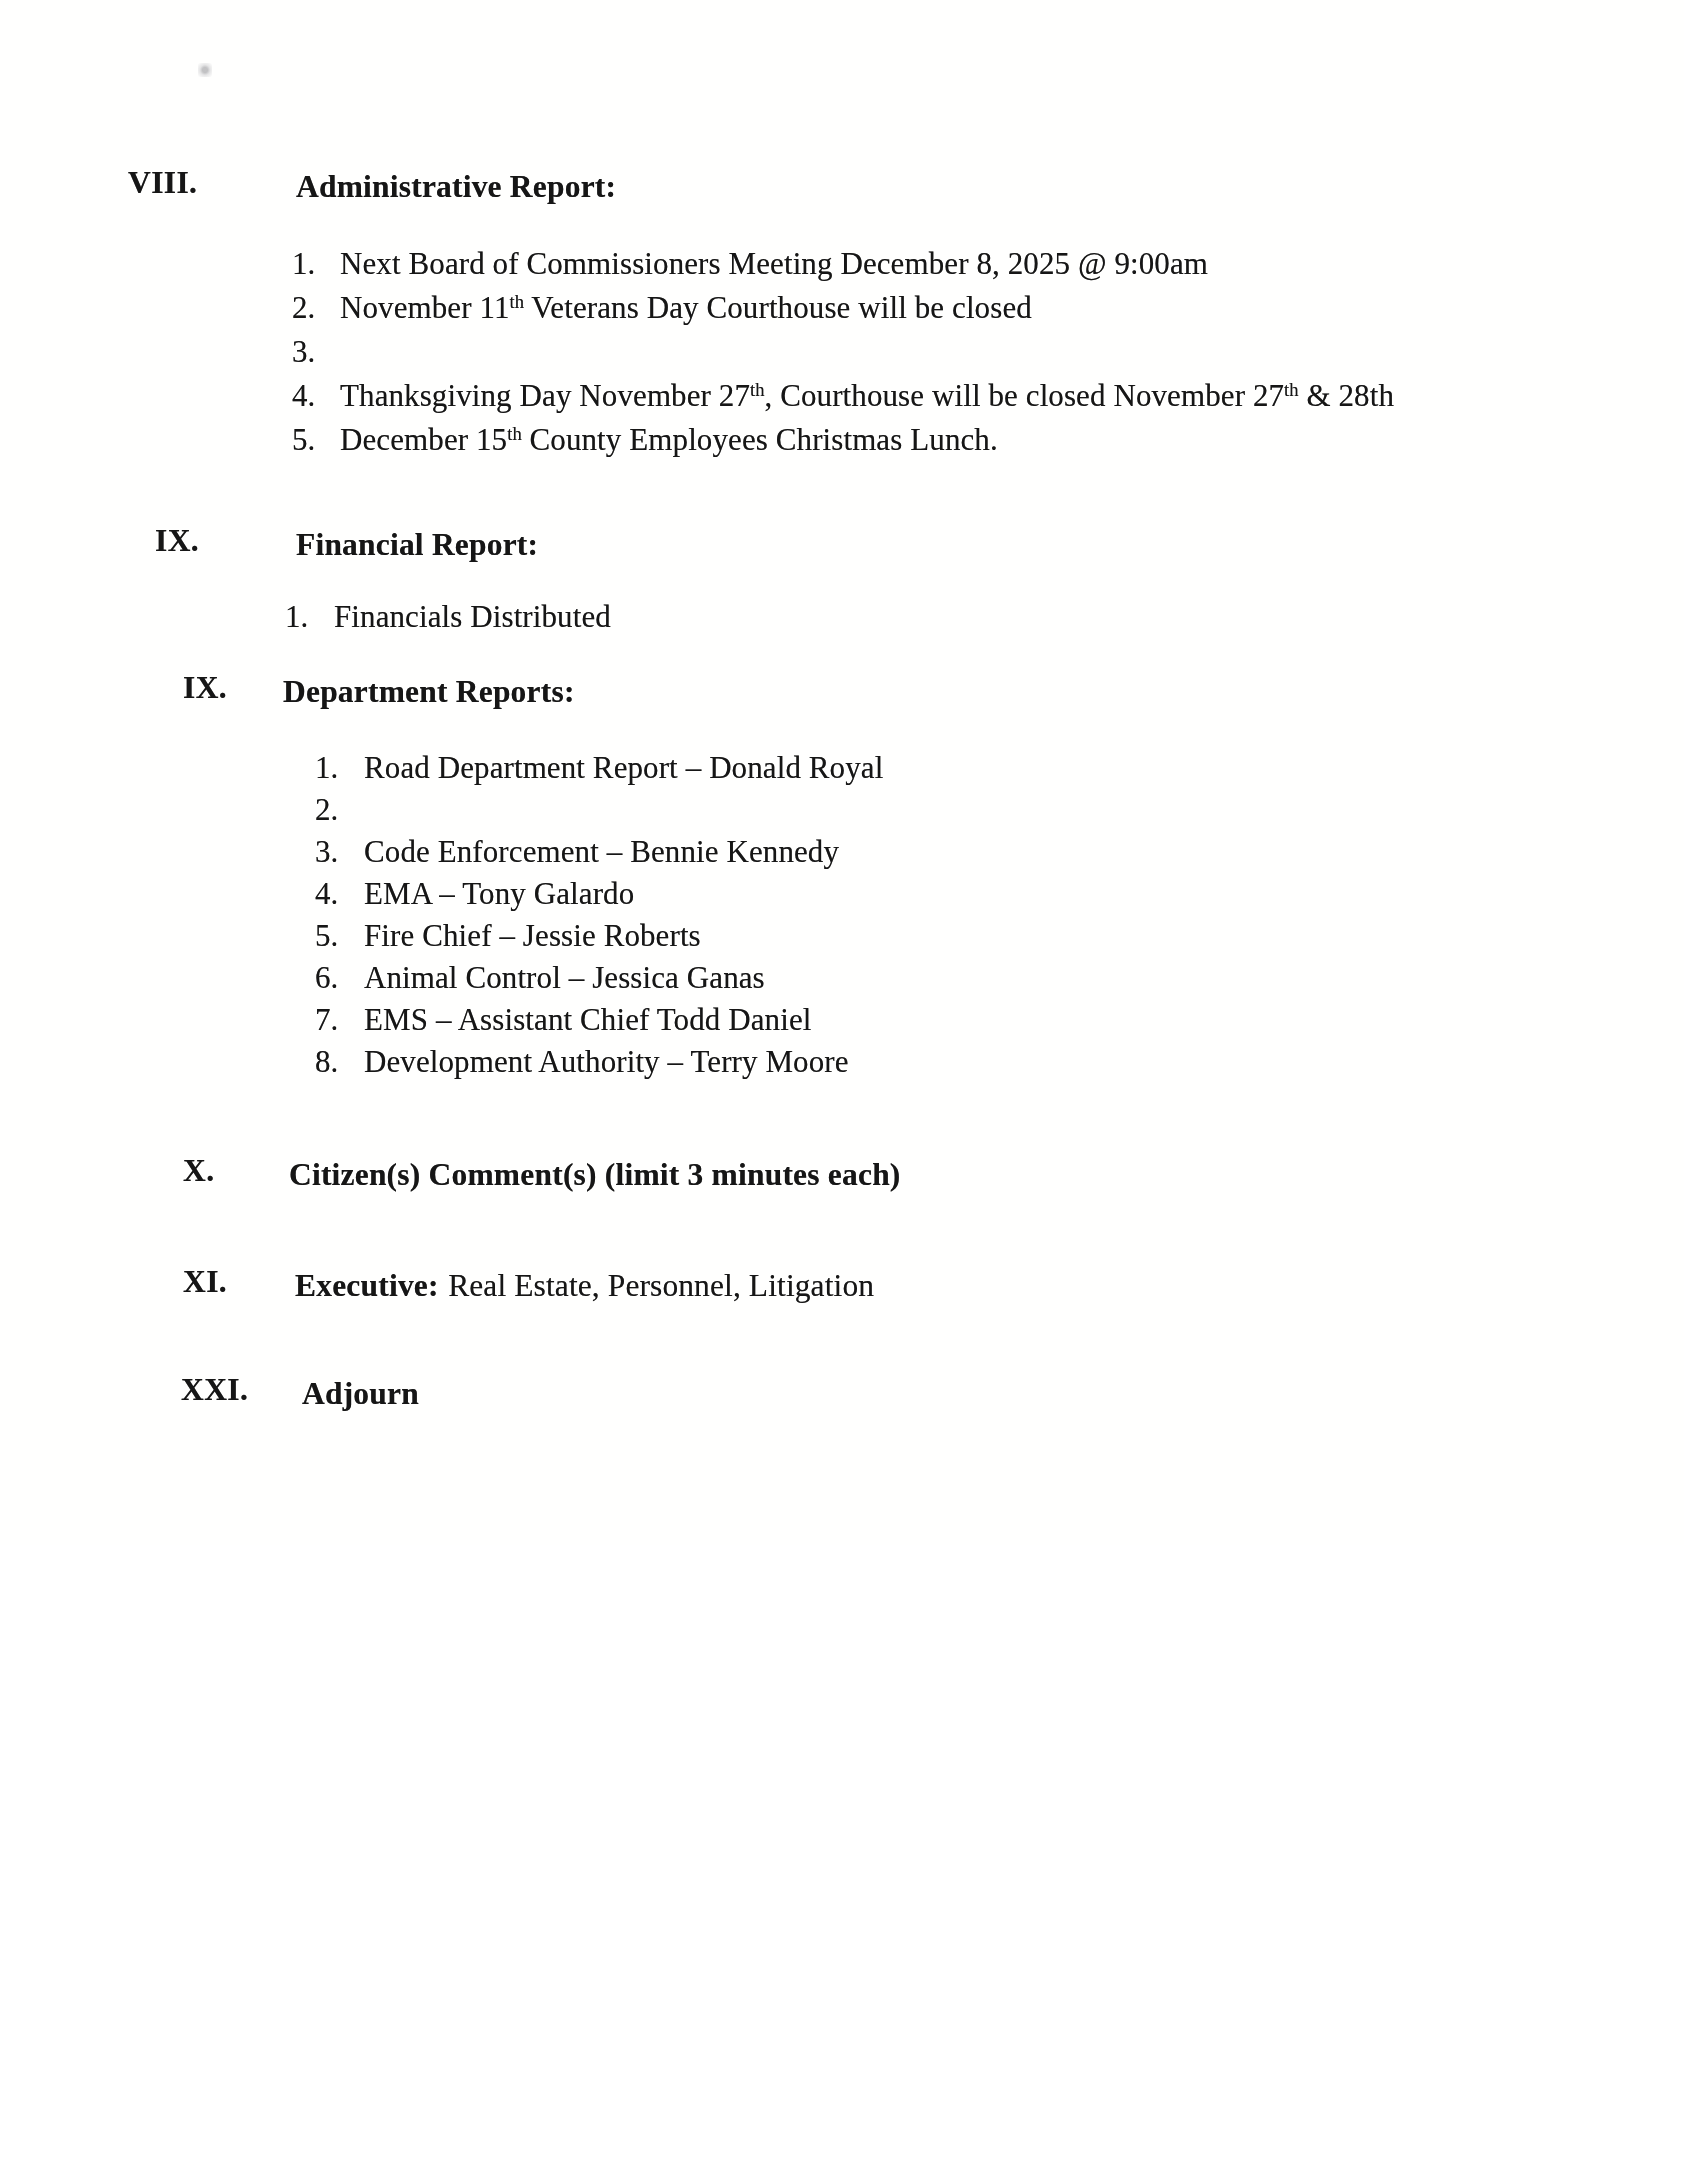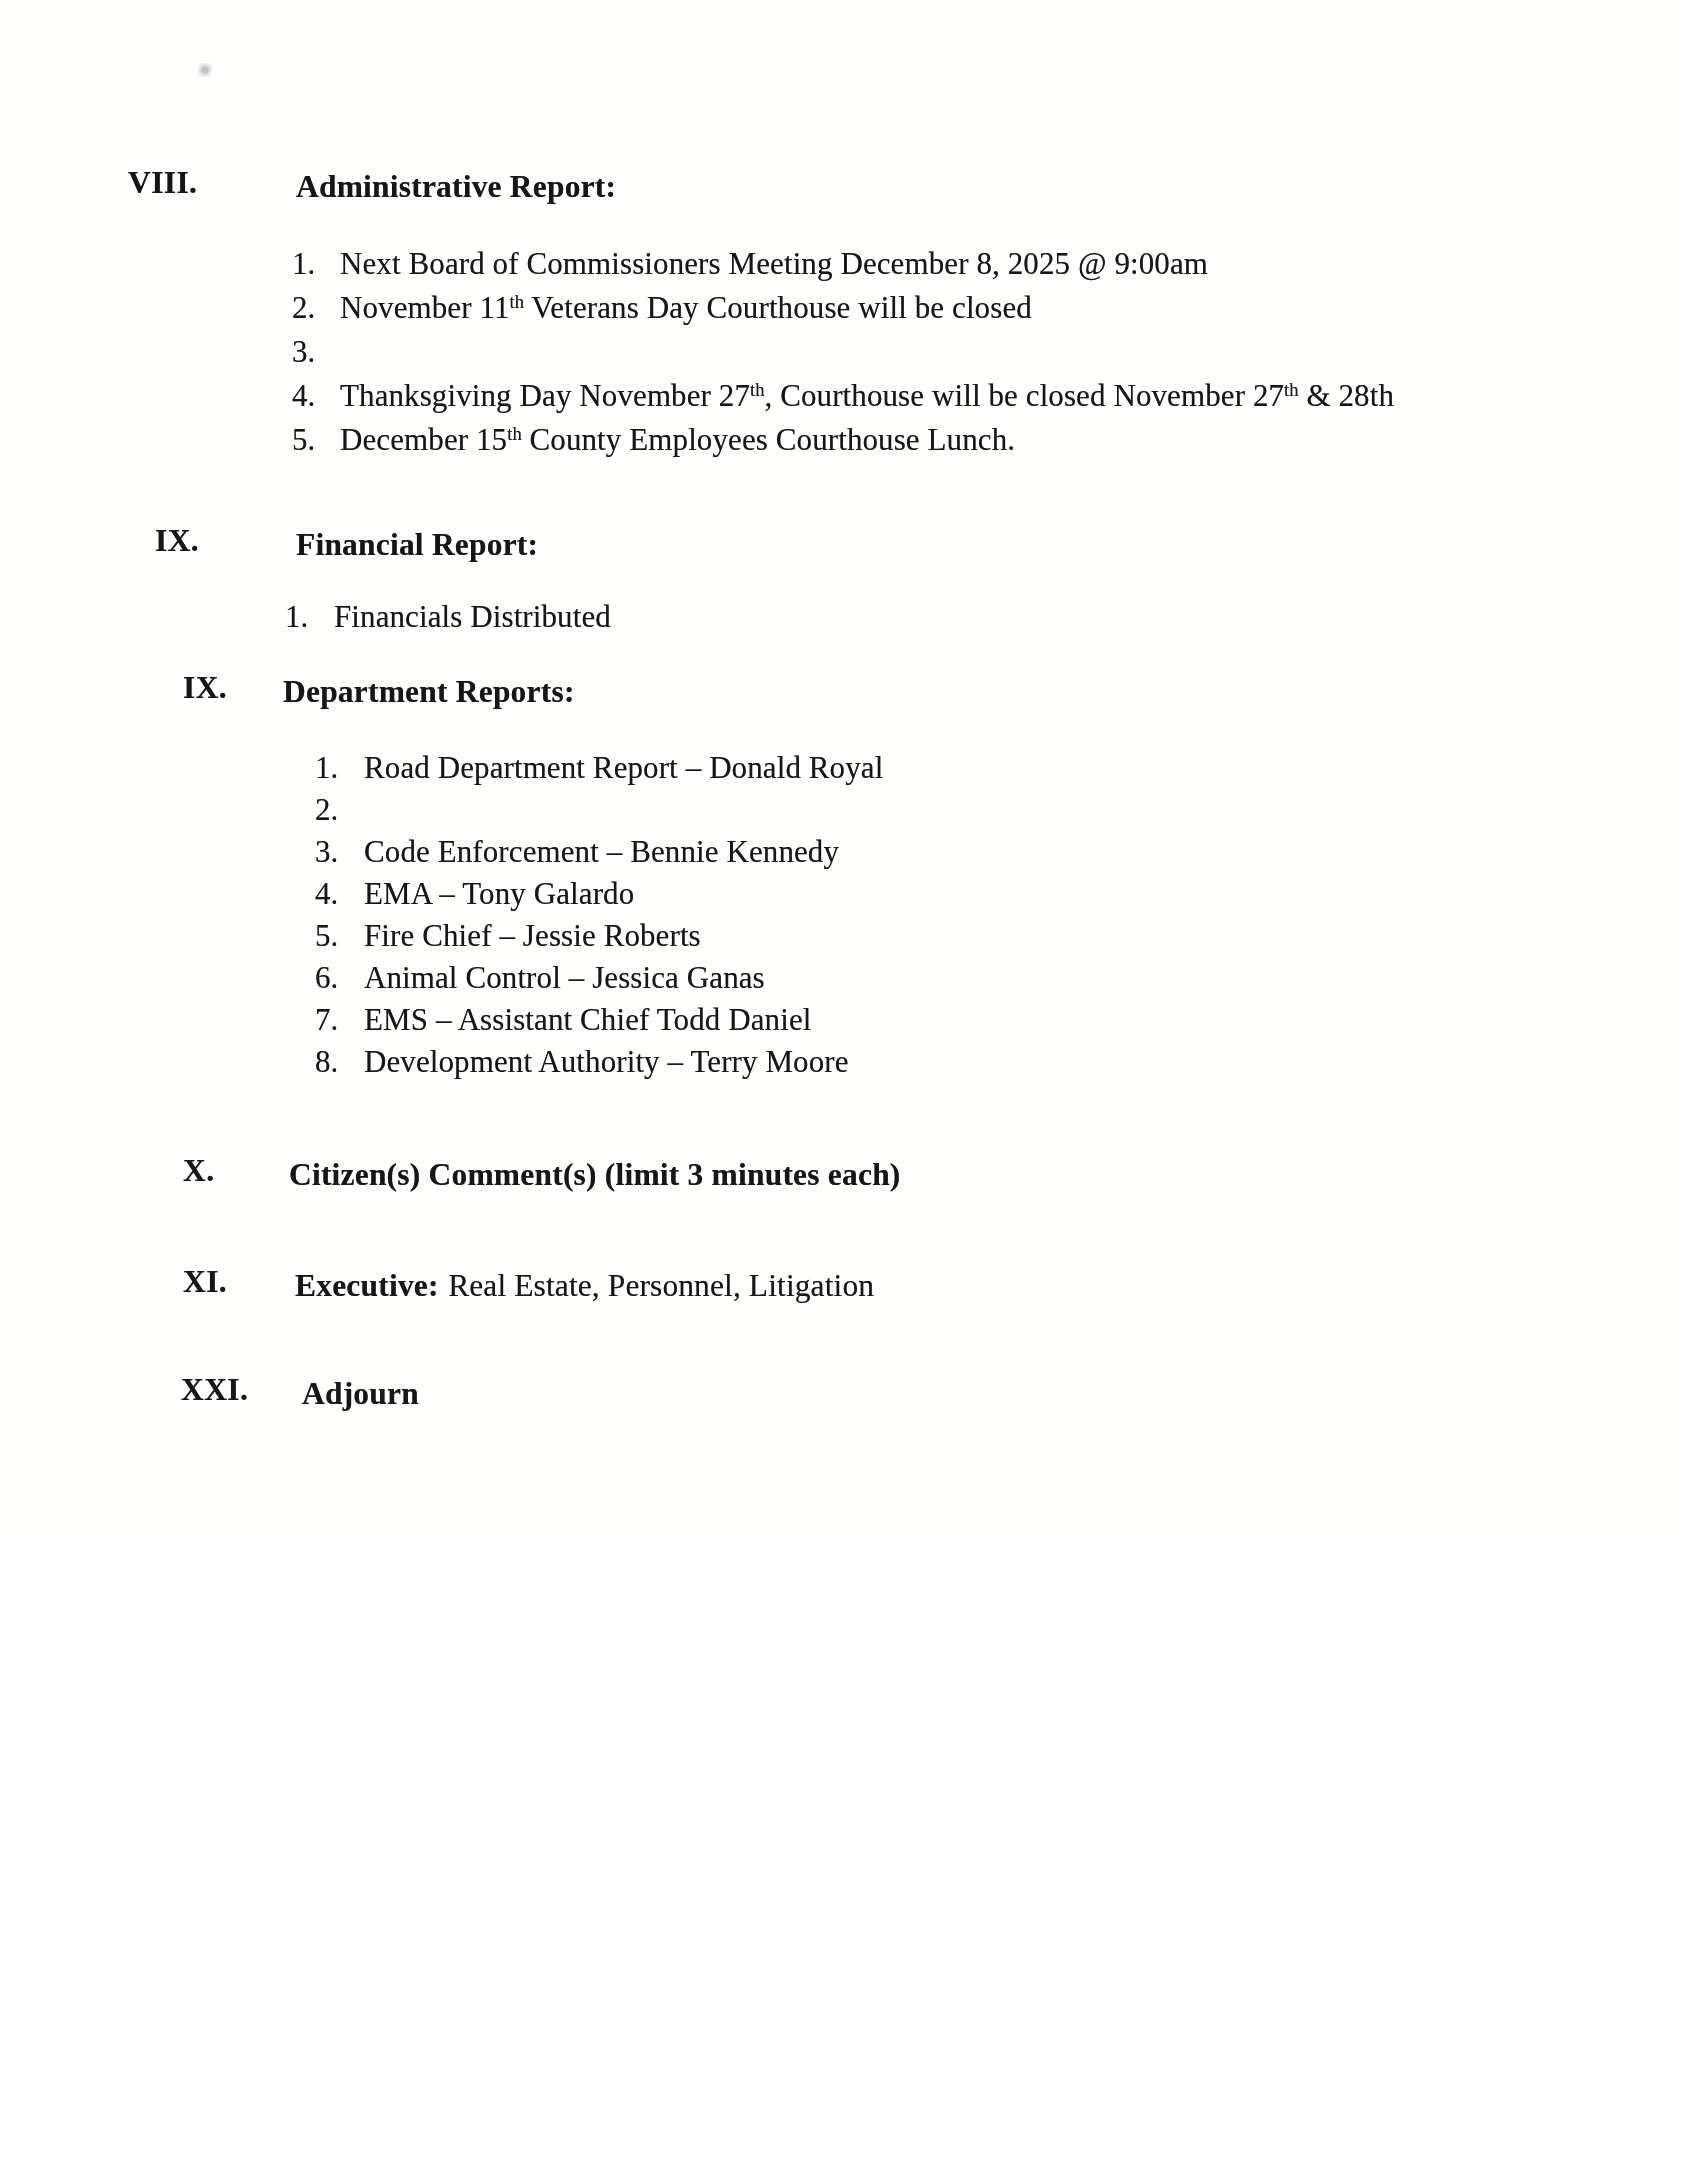--- a/index.html
+++ b/index.html
@@ -150,21 +150,21 @@
       </li>
       <li>
         <span class="num">3.</span>
       </li>
       <li>
         <span class="num">4.</span>
         <span class="txt"><span>Thanksgiving Day November 27</span><sup>th</sup><span>, Courthouse will be closed November 27</span><sup>th</sup><span> &amp; 28th</span></span>
       </li>
       <li>
         <span class="num">5.</span>
-        <span class="txt"><span>December 15</span><sup>th</sup><span> County Employees Courthouse Lunch.</span></span>
+        <span class="txt"><span>December 15</span><sup>th</sup><span> County Employees Christmas Lunch.</span></span>
       </li>
     </ol>
 
   <div class="sec" style="top:522px">
     <span class="numeral" style="left:155px">IX.</span>
     <h2 class="title" style="left:292px">Financial Report:</h2>
   </div>
   <ol class="agenda-list" style="top:595px; left:285px; --num-w:49px; --row-h:44px">
       <li>
         <span class="num">1.</span>

